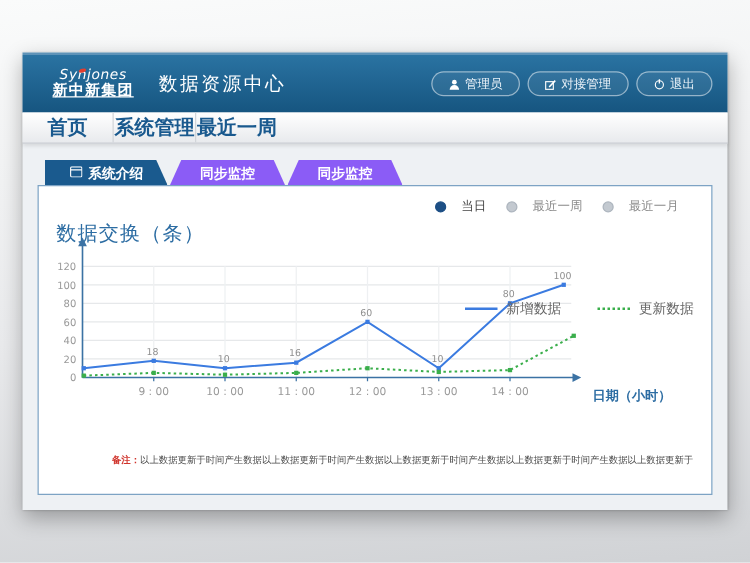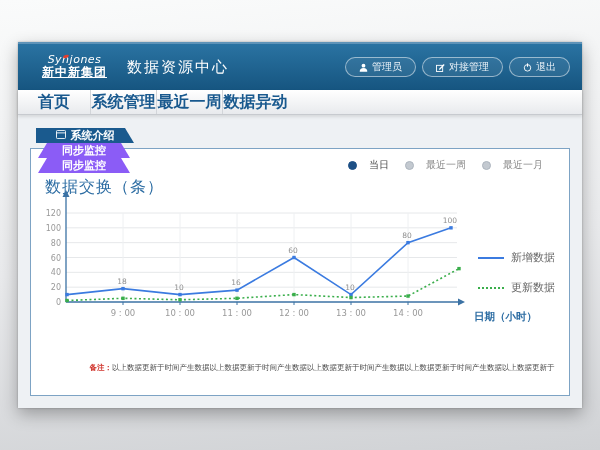--- a/index.html
+++ b/index.html
@@ -38,39 +38,39 @@
     border-bottom:1px solid #c7cacf; box-shadow:0 2px 3px rgba(0,0,0,.10);
     display:flex; align-items:stretch; position:relative;
   }
   .nav-item {
     width:66px; display:flex; align-items:center; justify-content:center;
     color:#19598e; font-weight:bold; font-size:16px; cursor:pointer; white-space:nowrap;
   }
   .nav-item:first-child { width:72px; }
   .nav-item + .nav-item { border-left:1px solid #d2d5d9; }
   
-  .tabs { display:flex; margin:13px 0 0 18px; height:20px; position:relative; z-index:2;flex-direction:column; }
+  .tabs { display:flex; margin:13px 0 0 18px; height:20px; position:relative; z-index:2; }
   .tab {
     color:#fff; font-size:11px; font-weight:bold; display:flex; align-items:center;
     justify-content:center; gap:5px; cursor:pointer; white-space:nowrap;
   }
   .tab.active { background:#1a5a8e; width:98px; clip-path:polygon(0 0, calc(100% - 9px) 0, 100% 100%, 0 100%); }
   .tab.inactive { background:#8b5cf6; width:92px; margin-left:2px; clip-path:polygon(9px 0, calc(100% - 9px) 0, 100% 100%, 0 100%); }
   
   .panel {
     margin:0 12px; background:#fff; border:1px solid #7da3c4; height:248px; position:relative;
   }
   .radio-row { position:absolute; top:9px; right:26px; display:flex; gap:16px; align-items:center; }
   .radio { display:flex; align-items:center; gap:12px; font-size:10px; color:#8a8a8a; cursor:pointer; }
   .radio.selected { color:#444; }
   .radio-dot { width:9px; height:9px; border-radius:50%; background:#c3c9d0; border:1px solid #adb5be; }
   .radio.selected .radio-dot { background:#1d4f85; border-color:#1d4f85; }
   .ylabel { position:absolute; top:28px; left:14px; color:#2d6da3; font-size:16px; font-weight:normal; letter-spacing:1px; }
   .chart { position:absolute; left:6px; top:38px; }
-  .legend { position:absolute; right:14px; top:90px; display:flex; flex-direction:column; gap:15px;margin-top:11px; }
+  .legend { position:absolute; right:14px; top:90px; display:flex; flex-direction:row; gap:29px; }
   .legend-item { display:flex; align-items:center; gap:7px; font-size:11px; color:#666; white-space:nowrap; }
   .legend-swatch { width:26px; height:0; }
   .note { position:absolute; bottom:22px; left:0; right:0; text-align:center; font-size:7.5px; color:#4a4a4a; white-space:nowrap;margin-left:44px; }
   .note-label { color:#d0342c; font-weight:bold; }
 </style>
 </head>
 <body>
 
 <div class="window">
 
@@ -109,21 +109,20 @@
           </span>
           <span>退出</span>
         </div>
       </div>
   </div>
 
   <div class="navbar">
       <div class="nav-item">首页</div>
       <div class="nav-item">系统管理</div>
       <div class="nav-item">最近一周</div>
-      <div class="nav-item">数据异动</div>
     </div>
 
   <div class="tabs">
       <div class="tab active">
         <span><svg width="10" height="9" viewBox="0 0 11 10">
             <rect x="0.5" y="0.5" width="10" height="9" rx="1" fill="none" stroke="#fff" stroke-width="1"></rect>
             <line x1="0.5" y1="3.2" x2="10.5" y2="3.2" stroke="#fff" stroke-width="1"></line>
           </svg></span>
         <span>系统介绍</span>
       </div>

